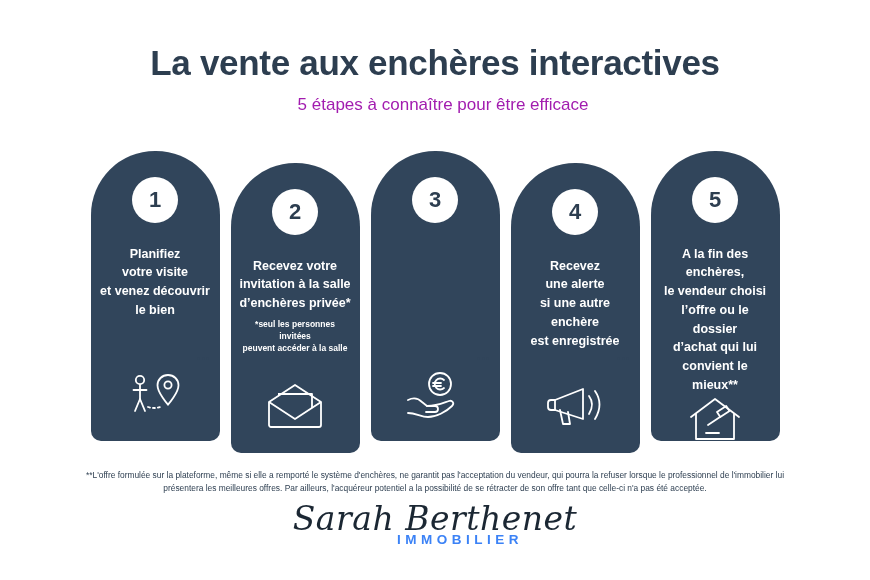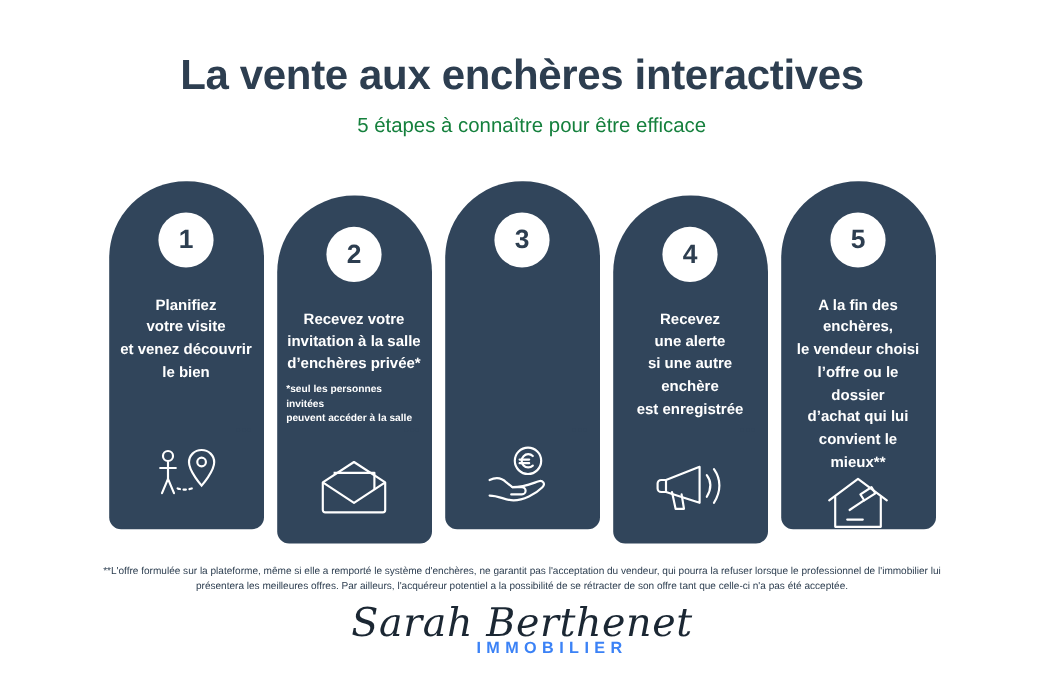--- a/index.html
+++ b/index.html
@@ -28,21 +28,21 @@
   .title {
     font-size: 35px;
     font-weight: bold;
     color: #2d3e50;
     letter-spacing: -0.3px;
     line-height: 1.1;
   }
   .subtitle {
     margin-top: 12px;
     font-size: 17px;
-    color: #15803d;
+    color: #a21caf;
     font-weight: 400;
     margin-left: 16px;
   }
 
   
   .steps {
     position: relative;
     margin-top: 30px;
     display: flex;
     justify-content: center;
@@ -88,21 +88,21 @@
     font-weight: bold;
     line-height: 1.5;
     text-align: center;
     white-space: pre-line;
   }
   .step-note {
     margin-top: 6px;
     font-size: 8.5px;
     font-weight: bold;
     line-height: 1.4;
-    text-align: left;
+    text-align: center;
     white-space: pre-line;
   }
   .icon-wrap {
     margin-top: auto;
     margin-bottom: 4px;
     height: 54px;
     display: flex;
     align-items: center;
     justify-content: center;
   }

